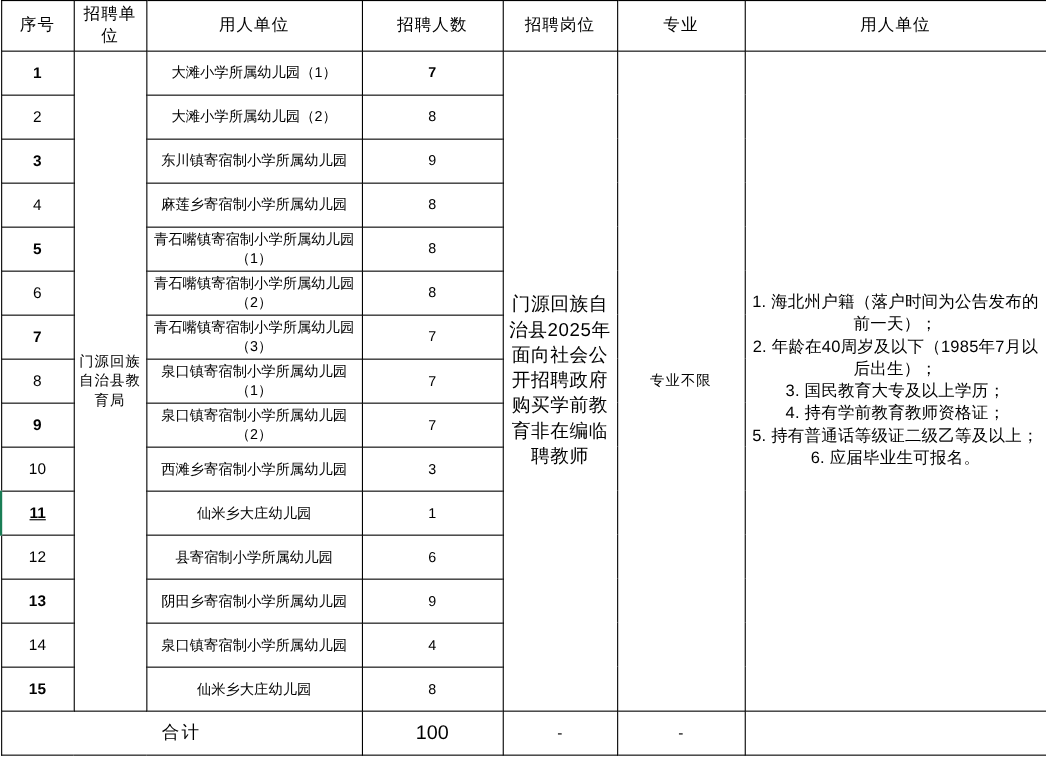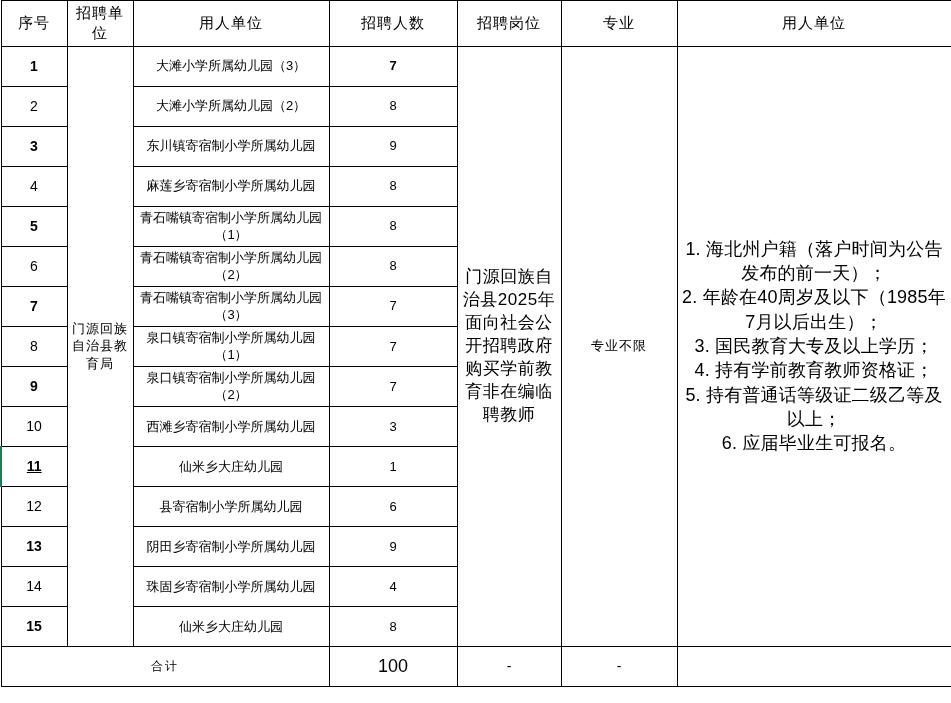--- a/index.html
+++ b/index.html
@@ -70,29 +70,29 @@
   td.post {
     font-size: 17px;
     line-height: 1.9;
     letter-spacing: 0.5px;
   }
   td.major {
     font-size: 13px;
     letter-spacing: 1px;
   }
   td.quals {
-    font-size: 18px;
+    font-size: 15px;
     text-align: left;
     vertical-align: middle;
     line-height: 1.75;
     padding: 6px 10px;
     letter-spacing: 0.2px;
   }
   td.total-label {
-    font-size: 12px;
+    font-size: 16px;
     letter-spacing: 2px;
   }
   td.total-value {
     font-size: 18px;
   }
   td.dash {
     font-size: 14px;
   }
   .row-highlight td.seq {
     border-left: 2px solid #1a7d55;
@@ -124,21 +124,21 @@
         <td>招聘人数</td>
         <td>招聘岗位</td>
         <td>专业</td>
         <td>用人单位</td>
       </tr>
     </thead>
     <tbody>
       <tr>
         <td class="seq bold">1</td>
         <td class="emp-unit" rowspan="15">门源回族自治县教育局</td>
-        <td class="unit-name">大滩小学所属幼儿园（3）</td>
+        <td class="unit-name">大滩小学所属幼儿园（1）</td>
         <td class="count bold">7</td>
         <td class="post" rowspan="15">门源回族自治县2025年面向社会公开招聘政府购买学前教育非在编临聘教师</td>
         <td class="major" rowspan="15">专业不限</td>
         <td class="quals" rowspan="15">
           <span class="quals-line">1. 海北州户籍（落户时间为公告发布的前一天）；</span>
           <span class="quals-line">2. 年龄在40周岁及以下（1985年7月以后出生）；</span>
           <span class="quals-line">3. 国民教育大专及以上学历；</span>
           <span class="quals-line">4. 持有学前教育教师资格证；</span>
           <span class="quals-line">5. 持有普通话等级证二级乙等及以上；</span>
           <span class="quals-line">6. 应届毕业生可报名。</span>
@@ -199,21 +199,21 @@
         <td class="unit-name">县寄宿制小学所属幼儿园</td>
         <td class="count">6</td>
       </tr>
       <tr>
         <td class="seq bold">13</td>
         <td class="unit-name">阴田乡寄宿制小学所属幼儿园</td>
         <td class="count">9</td>
       </tr>
       <tr>
         <td class="seq">14</td>
-        <td class="unit-name">珠固乡寄宿制小学所属幼儿园</td>
+        <td class="unit-name">泉口镇寄宿制小学所属幼儿园</td>
         <td class="count">4</td>
       </tr>
       <tr>
         <td class="seq bold">15</td>
         <td class="unit-name">仙米乡大庄幼儿园</td>
         <td class="count">8</td>
       </tr>
       <tr>
         <td class="total-label" colspan="3">合计</td>
         <td class="total-value">100</td>

